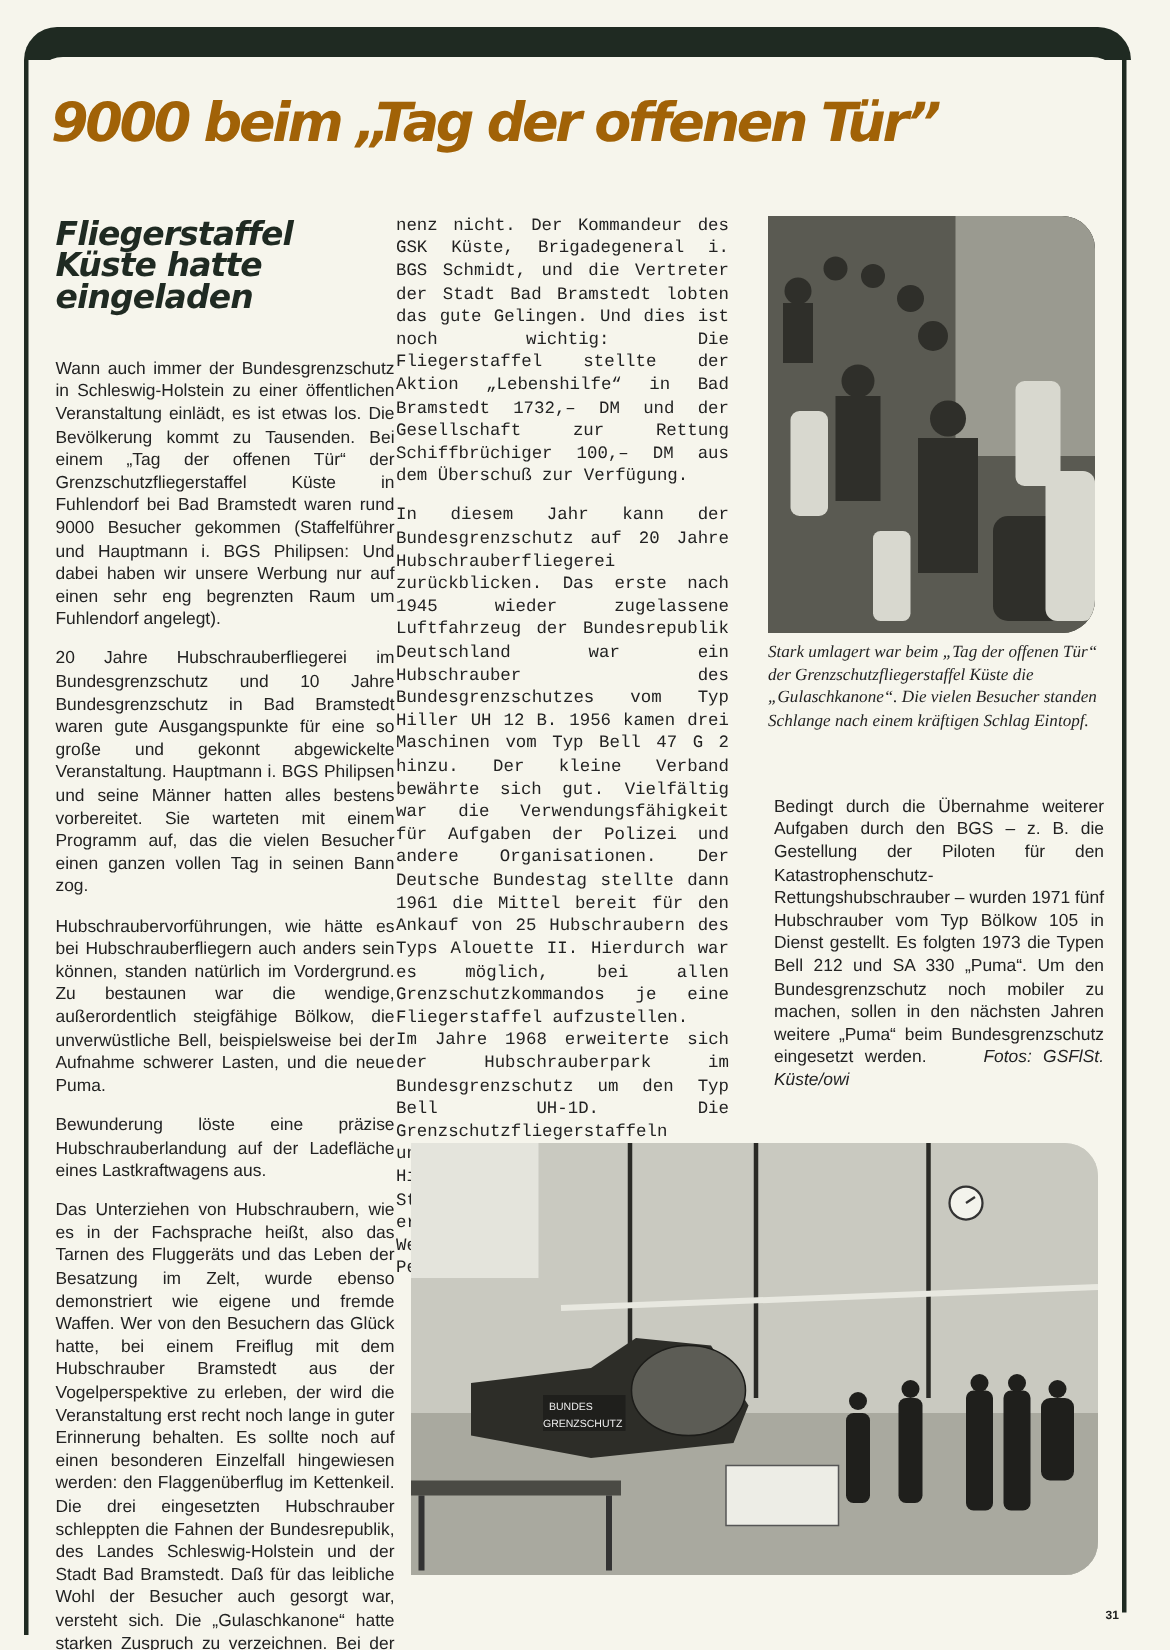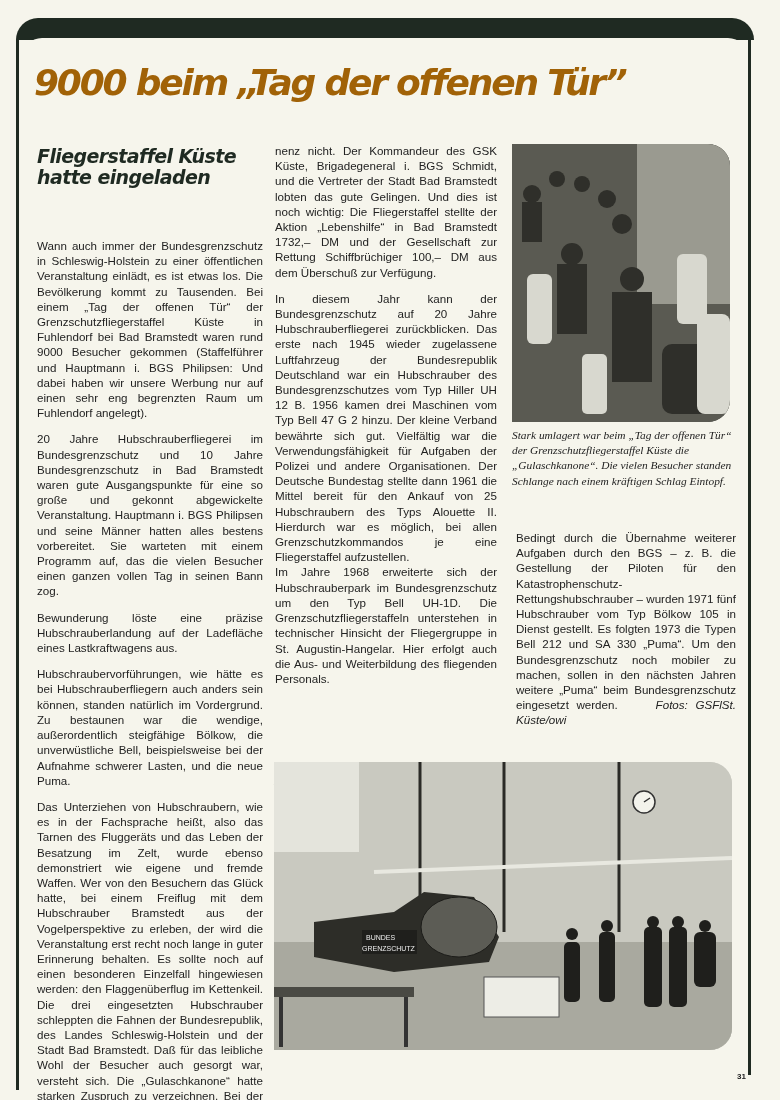--- a/index.html
+++ b/index.html
@@ -25,29 +25,29 @@
   }
 
   .headline {
     position: absolute; left: 34px; top: 62px; width: 710px;
     font-family: "DejaVu Sans", sans-serif; font-weight: bold; font-style: italic;
     font-size: 36px; letter-spacing: -2.2px; color: #a16207; white-space: nowrap;
   }
   .subhead {
     position: absolute; left: 37px; top: 146px; width: 230px;
     font-family: "DejaVu Sans", sans-serif; font-weight: bold; font-style: italic;
-    font-size: 19px; line-height: 21px; letter-spacing: -0.6px; color: #1f2a22;
+    font-size: 22px; line-height: 21px; letter-spacing: -0.6px; color: #1f2a22;
   }
   .col {
     position: absolute; font-size: 11.6px; line-height: 15.2px; text-align: justify;
     color: #222;
   }
   .col p { margin: 0 0 11px 0; hyphens: manual; }
   .col1 { left: 37px; top: 238px; width: 226px; }
-  .col2 { left: 275px; top: 143px; width: 222px; }
+  .col2 { left: 264px; top: 143px; width: 222px; font-family: Liberation Mono, monospace; }
   .col3 { left: 516px; top: 530px; width: 220px; }
   .sec-head {
     font-weight: bold; font-size: 11.6px; line-height: 15.2px; margin: 32px 0 8px 0;
   }
   .col2 p.tight { margin-bottom: 0; }
   .caption {
     position: absolute; font-style: italic; font-size: 11.4px; line-height: 15.2px; color: #222; font-family: Liberation Serif, serif;
   }
   .caption1 { left: 512px; top: 428px; width: 222px; }
   .caption2 { left: 274px; top: 774px; width: 460px; }
@@ -70,22 +70,22 @@
 <div class="frame-inner"></div>
 <div class="frame-left"></div>
 <div class="frame-right"></div>
 
 <h1 class="headline" style="margin:0;">9000 beim „Tag der offenen Tür”</h1>
 <h2 class="subhead" style="margin:0;">Fliegerstaffel Küste hatte eingeladen</h2>
 
 <div class="col col1">
   <p>Wann auch immer der Bundesgrenzschutz in Schleswig-Holstein zu einer öffentlichen Veranstaltung einlädt, es ist etwas los. Die Bevölkerung kommt zu Tausenden. Bei einem „Tag der offenen Tür“ der Grenzschutzfliegerstaffel Küste in Fuhlendorf bei Bad Bramstedt waren rund 9000 Besucher gekommen (Staffelführer und Hauptmann i. BGS Philipsen: Und dabei haben wir unsere Werbung nur auf einen sehr eng begrenzten Raum um Fuhlendorf angelegt).</p>
   <p>20 Jahre Hubschrauberfliegerei im Bundesgrenzschutz und 10 Jahre Bundesgrenzschutz in Bad Bramstedt waren gute Ausgangspunkte für eine so große und gekonnt abgewickelte Veranstaltung. Hauptmann i. BGS Philipsen und seine Männer hatten alles bestens vorbereitet. Sie warteten mit einem Programm auf, das die vielen Besucher einen ganzen vollen Tag in seinen Bann zog.</p>
+  <p>Hubschraubervorführungen, wie hätte es bei Hubschrauberfliegern auch anders sein können, standen natürlich im Vordergrund. Zu bestaunen war die wendige, außerordentlich steigfähige Bölkow, die unverwüstliche Bell, beispielsweise bei der Aufnahme schwerer Lasten, und die neue Puma.</p>
   <p>Bewunderung löste eine präzise Hubschrauberlandung auf der Ladefläche eines Lastkraftwagens aus.</p>
-  <p>Hubschraubervorführungen, wie hätte es bei Hubschrauberfliegern auch anders sein können, standen natürlich im Vordergrund. Zu bestaunen war die wendige, außerordentlich steigfähige Bölkow, die unverwüstliche Bell, beispielsweise bei der Aufnahme schwerer Lasten, und die neue Puma.</p>
   <p>Das Unterziehen von Hubschraubern, wie es in der Fachsprache heißt, also das Tarnen des Fluggeräts und das Leben der Besatzung im Zelt, wurde ebenso demonstriert wie eigene und fremde Waffen. Wer von den Besuchern das Glück hatte, bei einem Freiflug mit dem Hubschrauber Bramstedt aus der Vogelperspektive zu erleben, der wird die Veranstaltung erst recht noch lange in guter Erinnerung behalten. Es sollte noch auf einen besonderen Einzelfall hingewiesen werden: den Flaggenüberflug im Kettenkeil. Die drei eingesetzten Hubschrauber schleppten die Fahnen der Bundesrepublik, des Landes Schleswig-Holstein und der Stadt Bad Bramstedt. Daß für das leibliche Wohl der Besucher auch gesorgt war, versteht sich. Die „Gulaschkanone“ hatte starken Zuspruch zu verzeichnen. Bei der Veranstaltung fehlte natürlich auch die Promi-</p>
 </div>
 
 <div class="col col2">
   <p>nenz nicht. Der Kommandeur des GSK Küste, Brigadegeneral i. BGS Schmidt, und die Vertreter der Stadt Bad Bramstedt lobten das gute Gelingen. Und dies ist noch wichtig: Die Fliegerstaffel stellte der Aktion „Lebenshilfe“ in Bad Bramstedt 1732,– DM und der Gesellschaft zur Rettung Schiffbrüchiger 100,– DM aus dem Überschuß zur Verfügung.</p>
   <p class="tight">In diesem Jahr kann der Bundesgrenzschutz auf 20 Jahre Hubschrauberfliegerei zurückblicken. Das erste nach 1945 wieder zugelassene Luftfahrzeug der Bundesrepublik Deutschland war ein Hubschrauber des Bundesgrenzschutzes vom Typ Hiller UH 12 B. 1956 kamen drei Maschinen vom Typ Bell 47 G 2 hinzu. Der kleine Verband bewährte sich gut. Vielfältig war die Verwendungsfähigkeit für Aufgaben der Polizei und andere Organisationen. Der Deutsche Bundestag stellte dann 1961 die Mittel bereit für den Ankauf von 25 Hubschraubern des Typs Alouette II. Hierdurch war es möglich, bei allen Grenzschutzkommandos je eine Fliegerstaffel aufzustellen.</p>
   <p>Im Jahre 1968 erweiterte sich der Hubschrauberpark im Bundesgrenzschutz um den Typ Bell UH-1D. Die Grenzschutzfliegerstaffeln unterstehen in technischer Hinsicht der Fliegergruppe in St. Augustin-Hangelar. Hier erfolgt auch die Aus- und Weiterbildung des fliegenden Personals.</p>
 </div>
 
 <div class="photo photo1">

